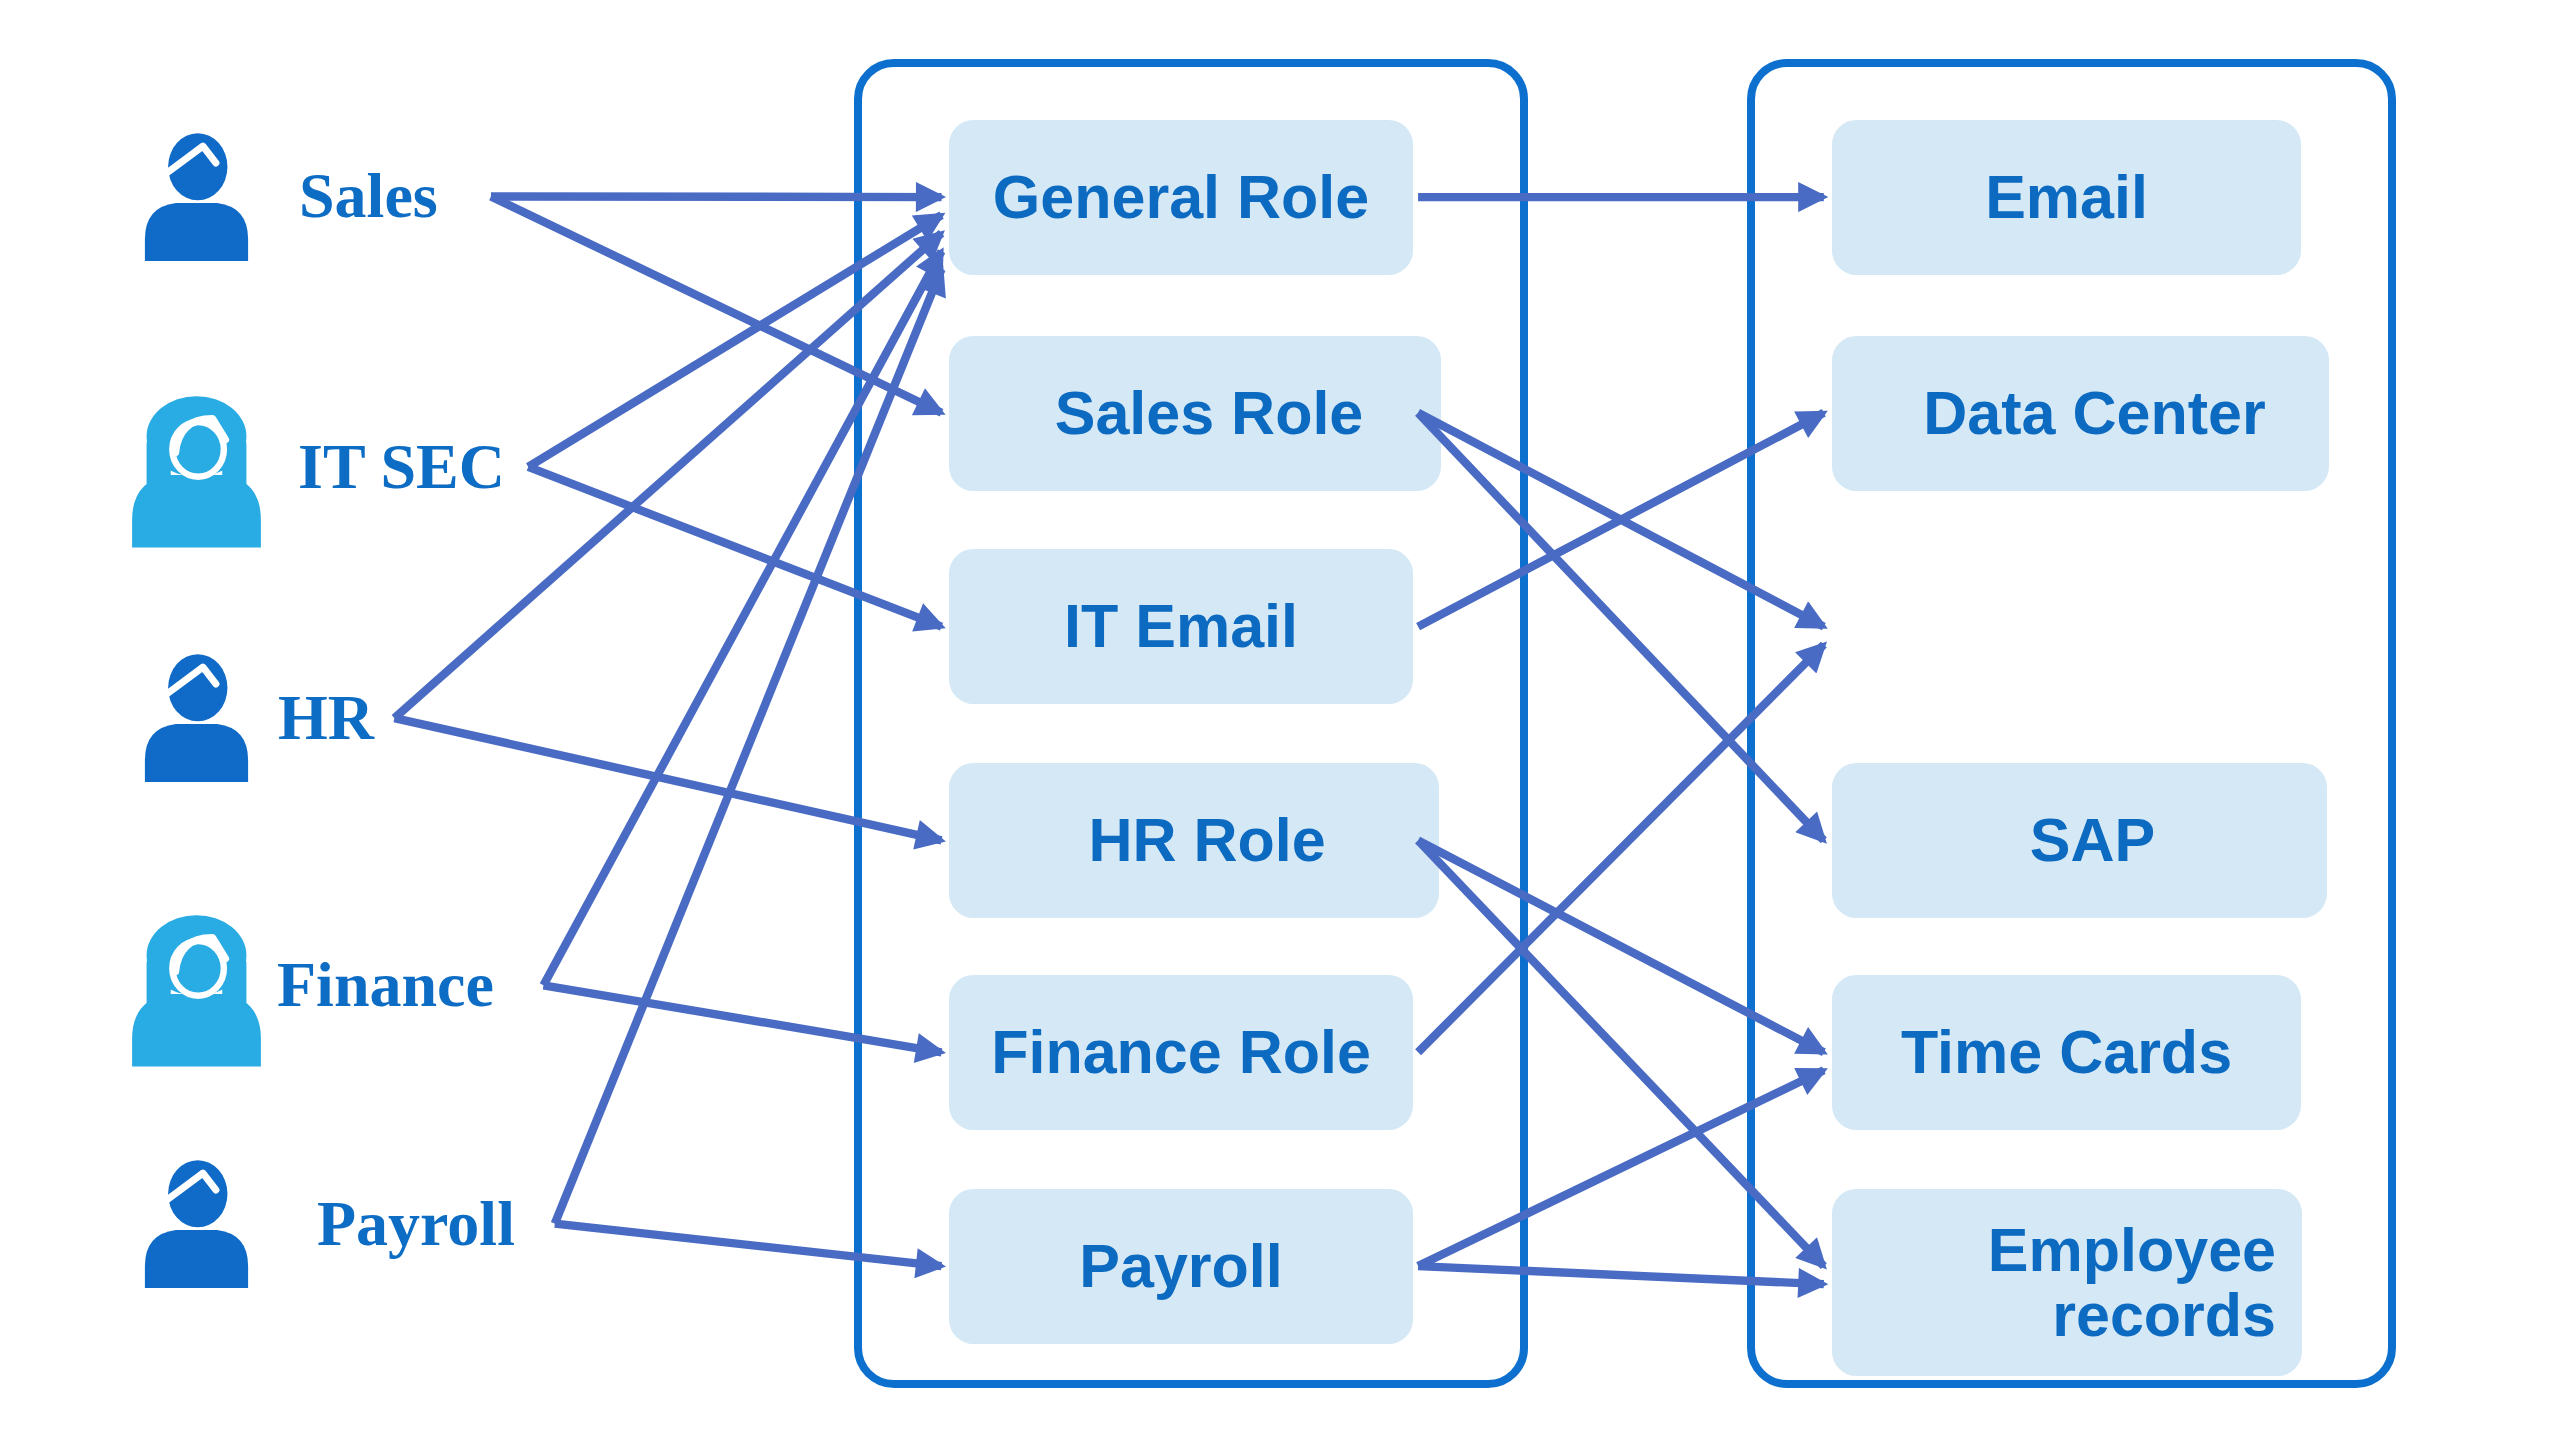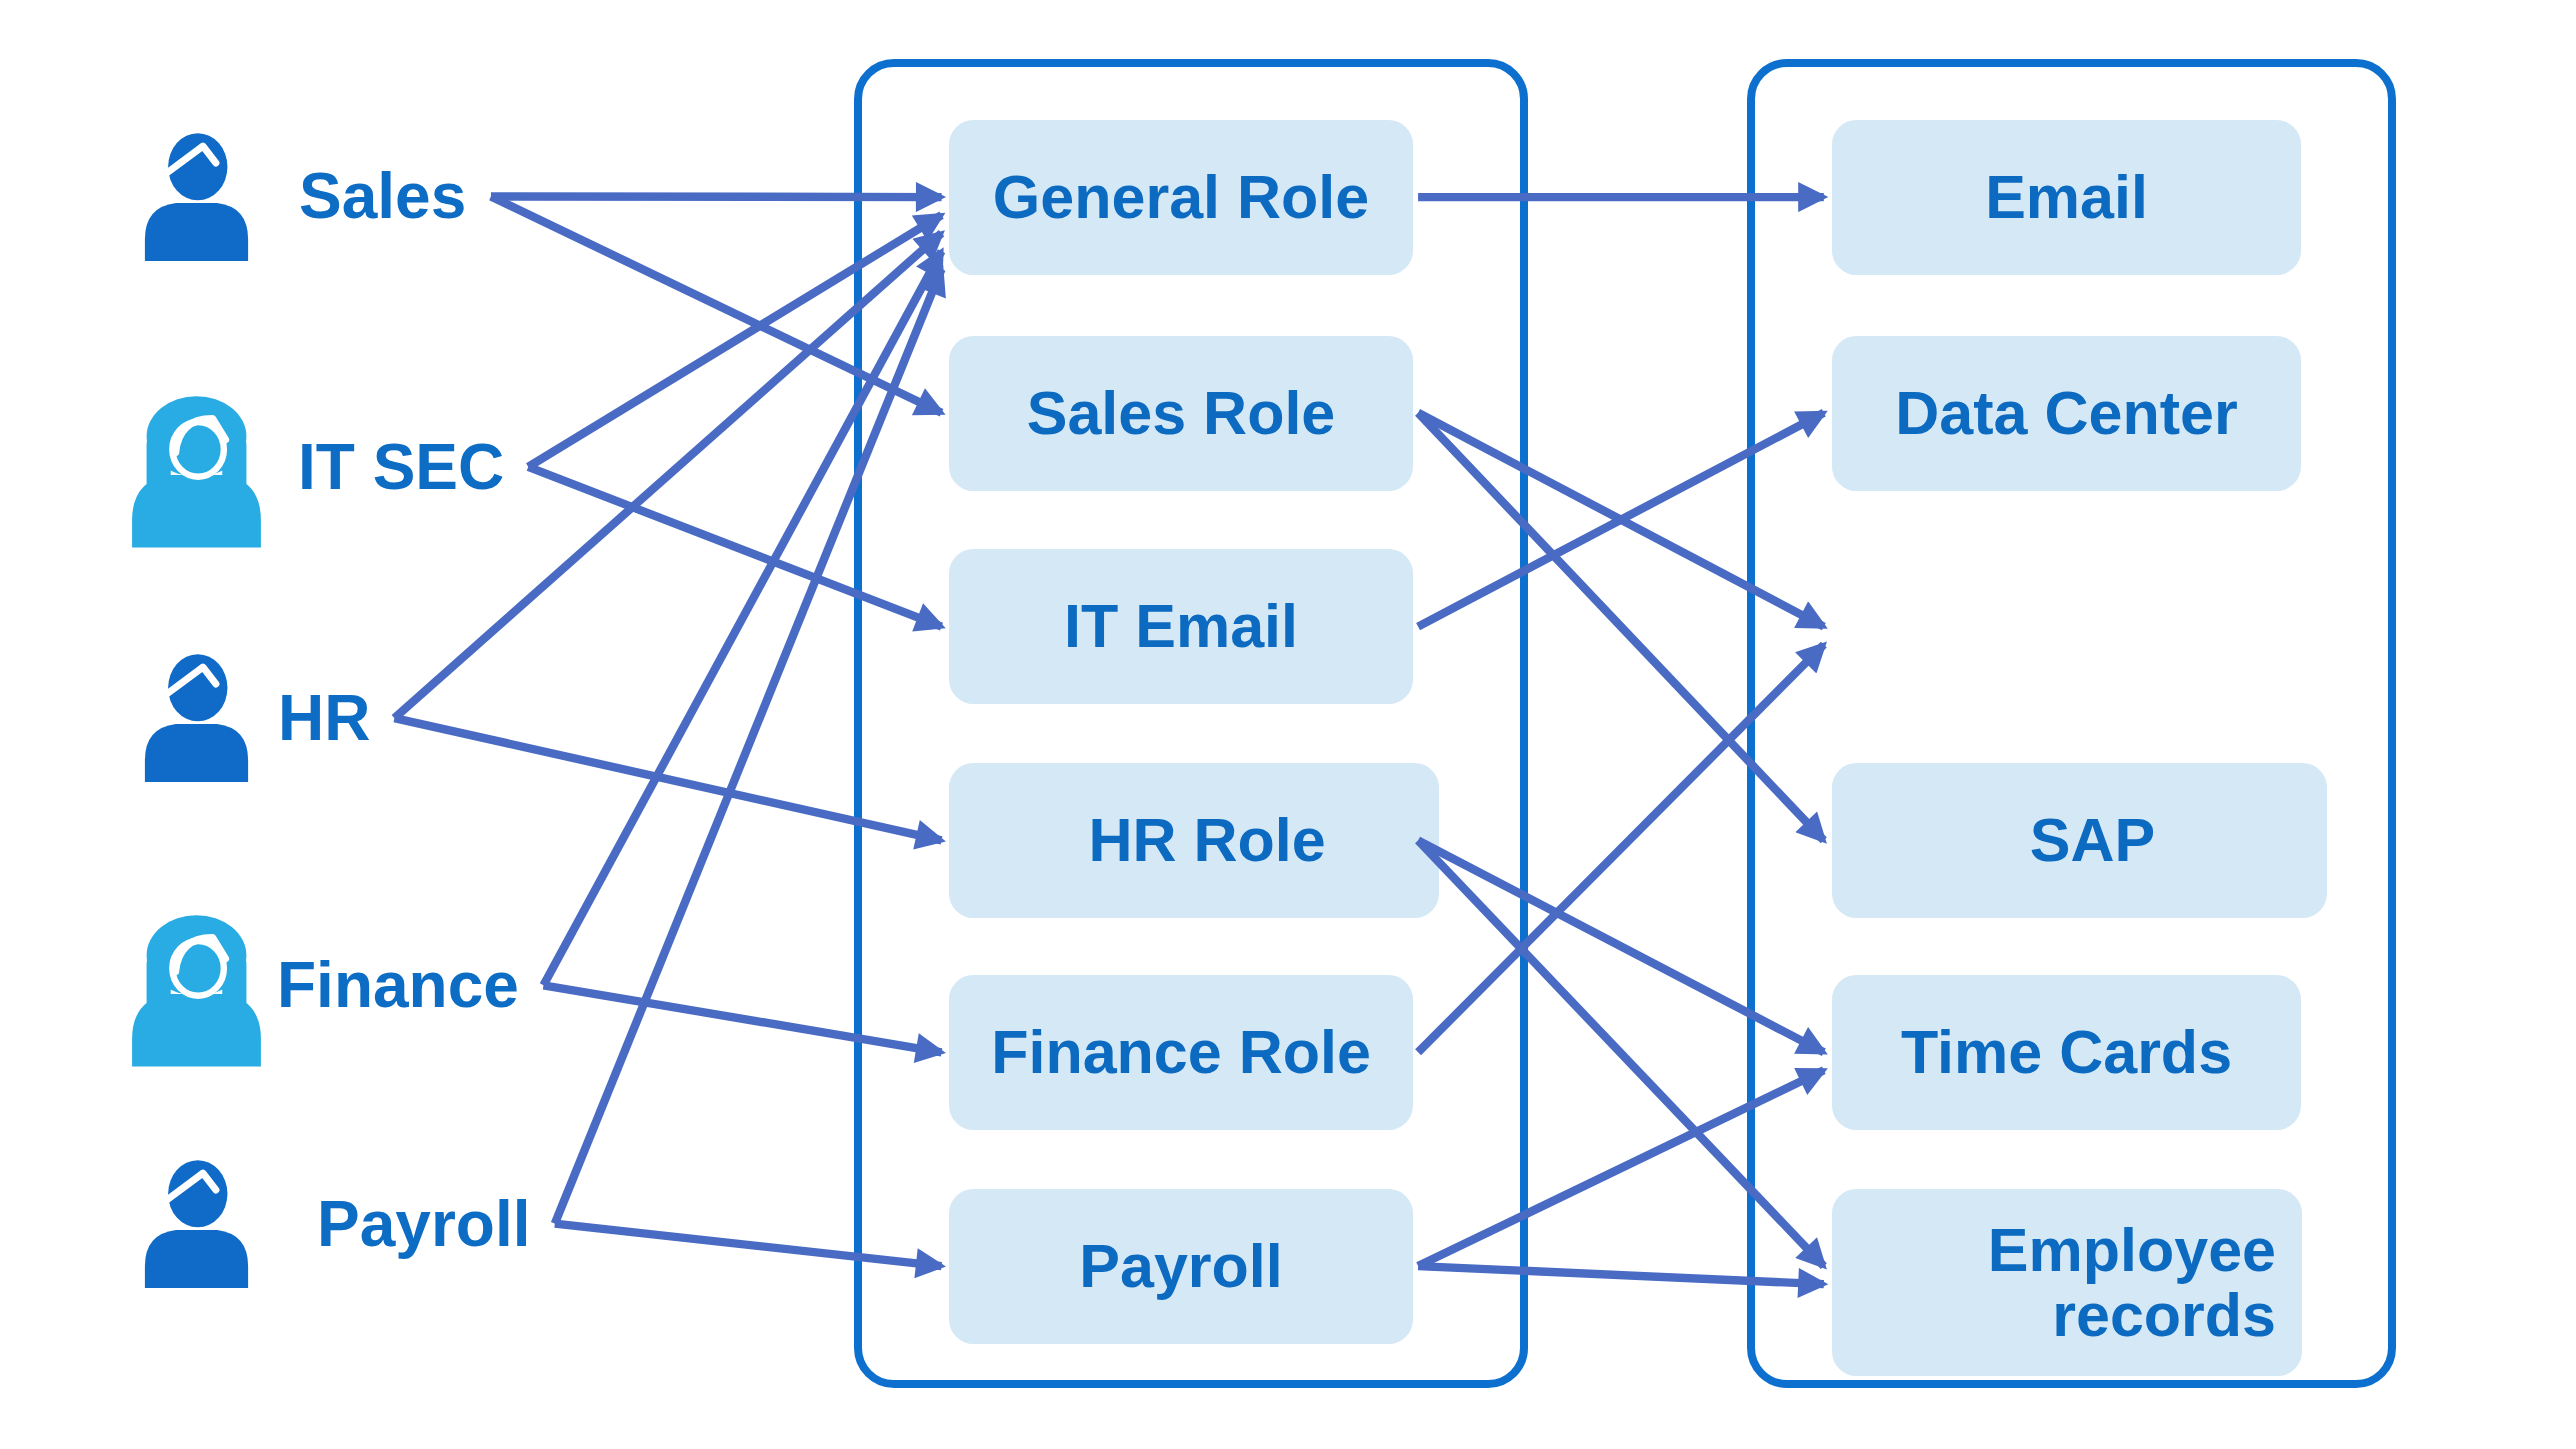--- a/index.html
+++ b/index.html
@@ -13,27 +13,27 @@
   .frame-resources{left:1747px;top:59px;width:649px;height:1329px;}
   
   .box{
     position:absolute;display:flex;align-items:center;justify-content:center;
     background:#d4e8f6;border-radius:24.5px;color:#0c6ac0;
     font-size:61px;font-weight:bold;text-align:right;line-height:1.05;
     width:464px;height:155px;z-index:2;
   }
   .rolebox{left:949px;}
   .resbox{left:1832px;width:469px;}
-  .row1{top:120px;} .row2{top:336px;} .row3{top:549px;}
+  .row1{top:120px;} .row2{top:336px;padding-left:28px;} .row3{top:549px;}
   .row4{top:763px;padding-left:26px;} .row5{top:975px;} .row6{top:1189px;}
   .resbox.row6{padding:16px 26px;width:418px;}
   
   .user-label{
     position:absolute;color:#0d6cc4;font-size:64px;font-weight:bold;
-    height:80px;line-height:80px;white-space:nowrap;z-index:2;
+    height:80px;line-height:80px;white-space:nowrap;z-index:2;font-family:Liberation Serif, serif;
   }
   .user-icon{position:absolute;z-index:2;}
   .icon-dark{color:#0f6bc7;}
   .icon-light{color:#29abe3;}
   .lbl-sales{left:299px;top:156px;}
   .lbl-itsec{left:298px;top:427px;}
   .lbl-hr{left:278px;top:678px;}
   .lbl-finance{left:277px;top:945px;}
   .lbl-payroll{left:317px;top:1184px;}
   .ico-sales{left:132px;top:108px;width:129px;height:177px;}

